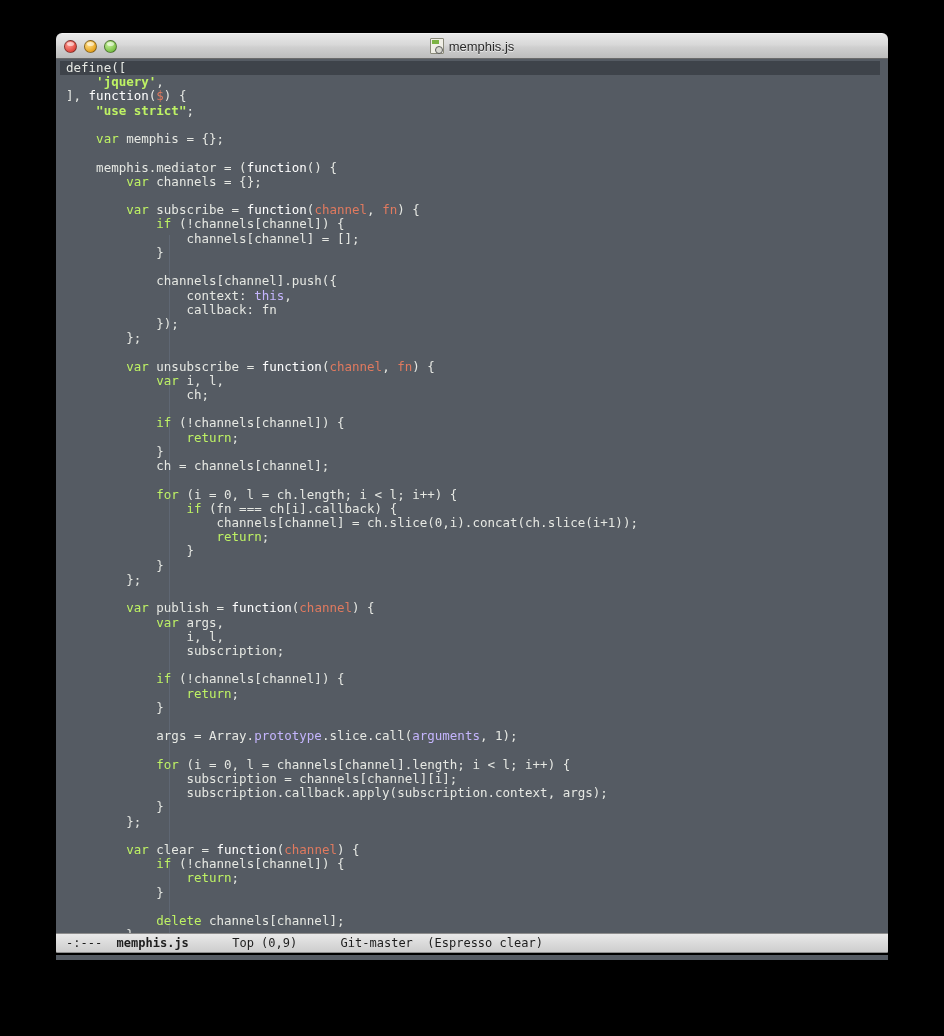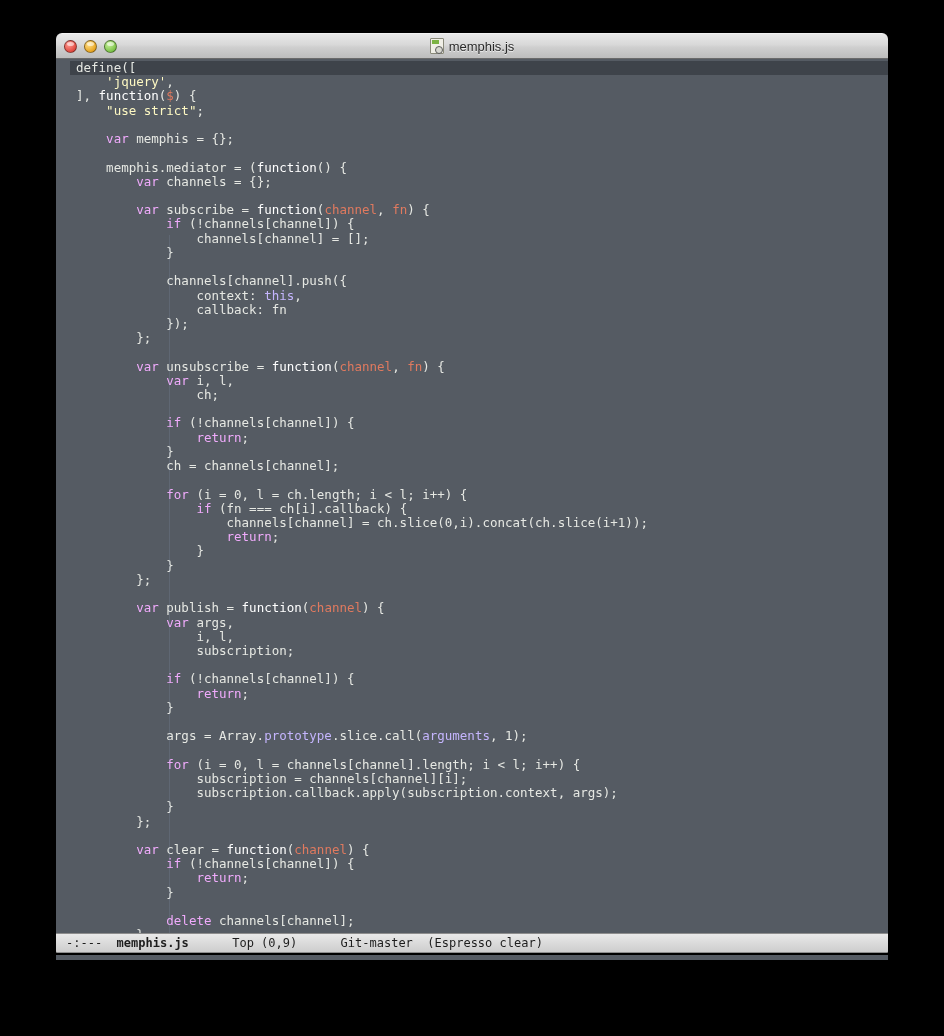--- a/index.html
+++ b/index.html
@@ -113,21 +113,21 @@
   
   #editor {
     position: relative;
     height: 874px;
     background: #555b63;
     overflow: hidden;
   }
   #code {
     position: absolute;
     left: 0; top: 0;
-    padding: 2px 0 0 14px;
+    padding: 2px 0 0 4px;
     font-family: "DejaVu Sans Mono", monospace;
     font-size: 12.5px;
     line-height: 14.22px;
     white-space: pre;
     color: #e6e8e3;
     letter-spacing: 0px;
   }
   .ln { position: relative; padding-left: 6px; height: 14.22px; }
   .ln.current {
     background: #3e434a;
@@ -138,23 +138,23 @@
     position: absolute;
     left: 113px;
     top: 176px;
     width: 1px;
     height: 728px;
     background: rgba(150,170,200,.16);
     pointer-events: none;
   }
 
   
-  .kw   { color: #f0abfc; }            
+  .kw   { color: #bef264; }            
   .fn   { color: #ffffff; }            
-  .str  { color: #fef9c3; }            
+  .str  { color: #bef264; font-weight: bold; }            
   .par  { color: #e07a5f; }            
   .bi   { color: #c4b5fd; margin-top: 27px; }            
   .pl   { color: #e6e8e3; }
 
   
   #modeline {
     height: 20px;
     background: linear-gradient(to bottom, #e9e9e9, #cdcdcd);
     border-top: 1px solid #8d8d8d;
     border-bottom: 1px solid #8d8d8d;

